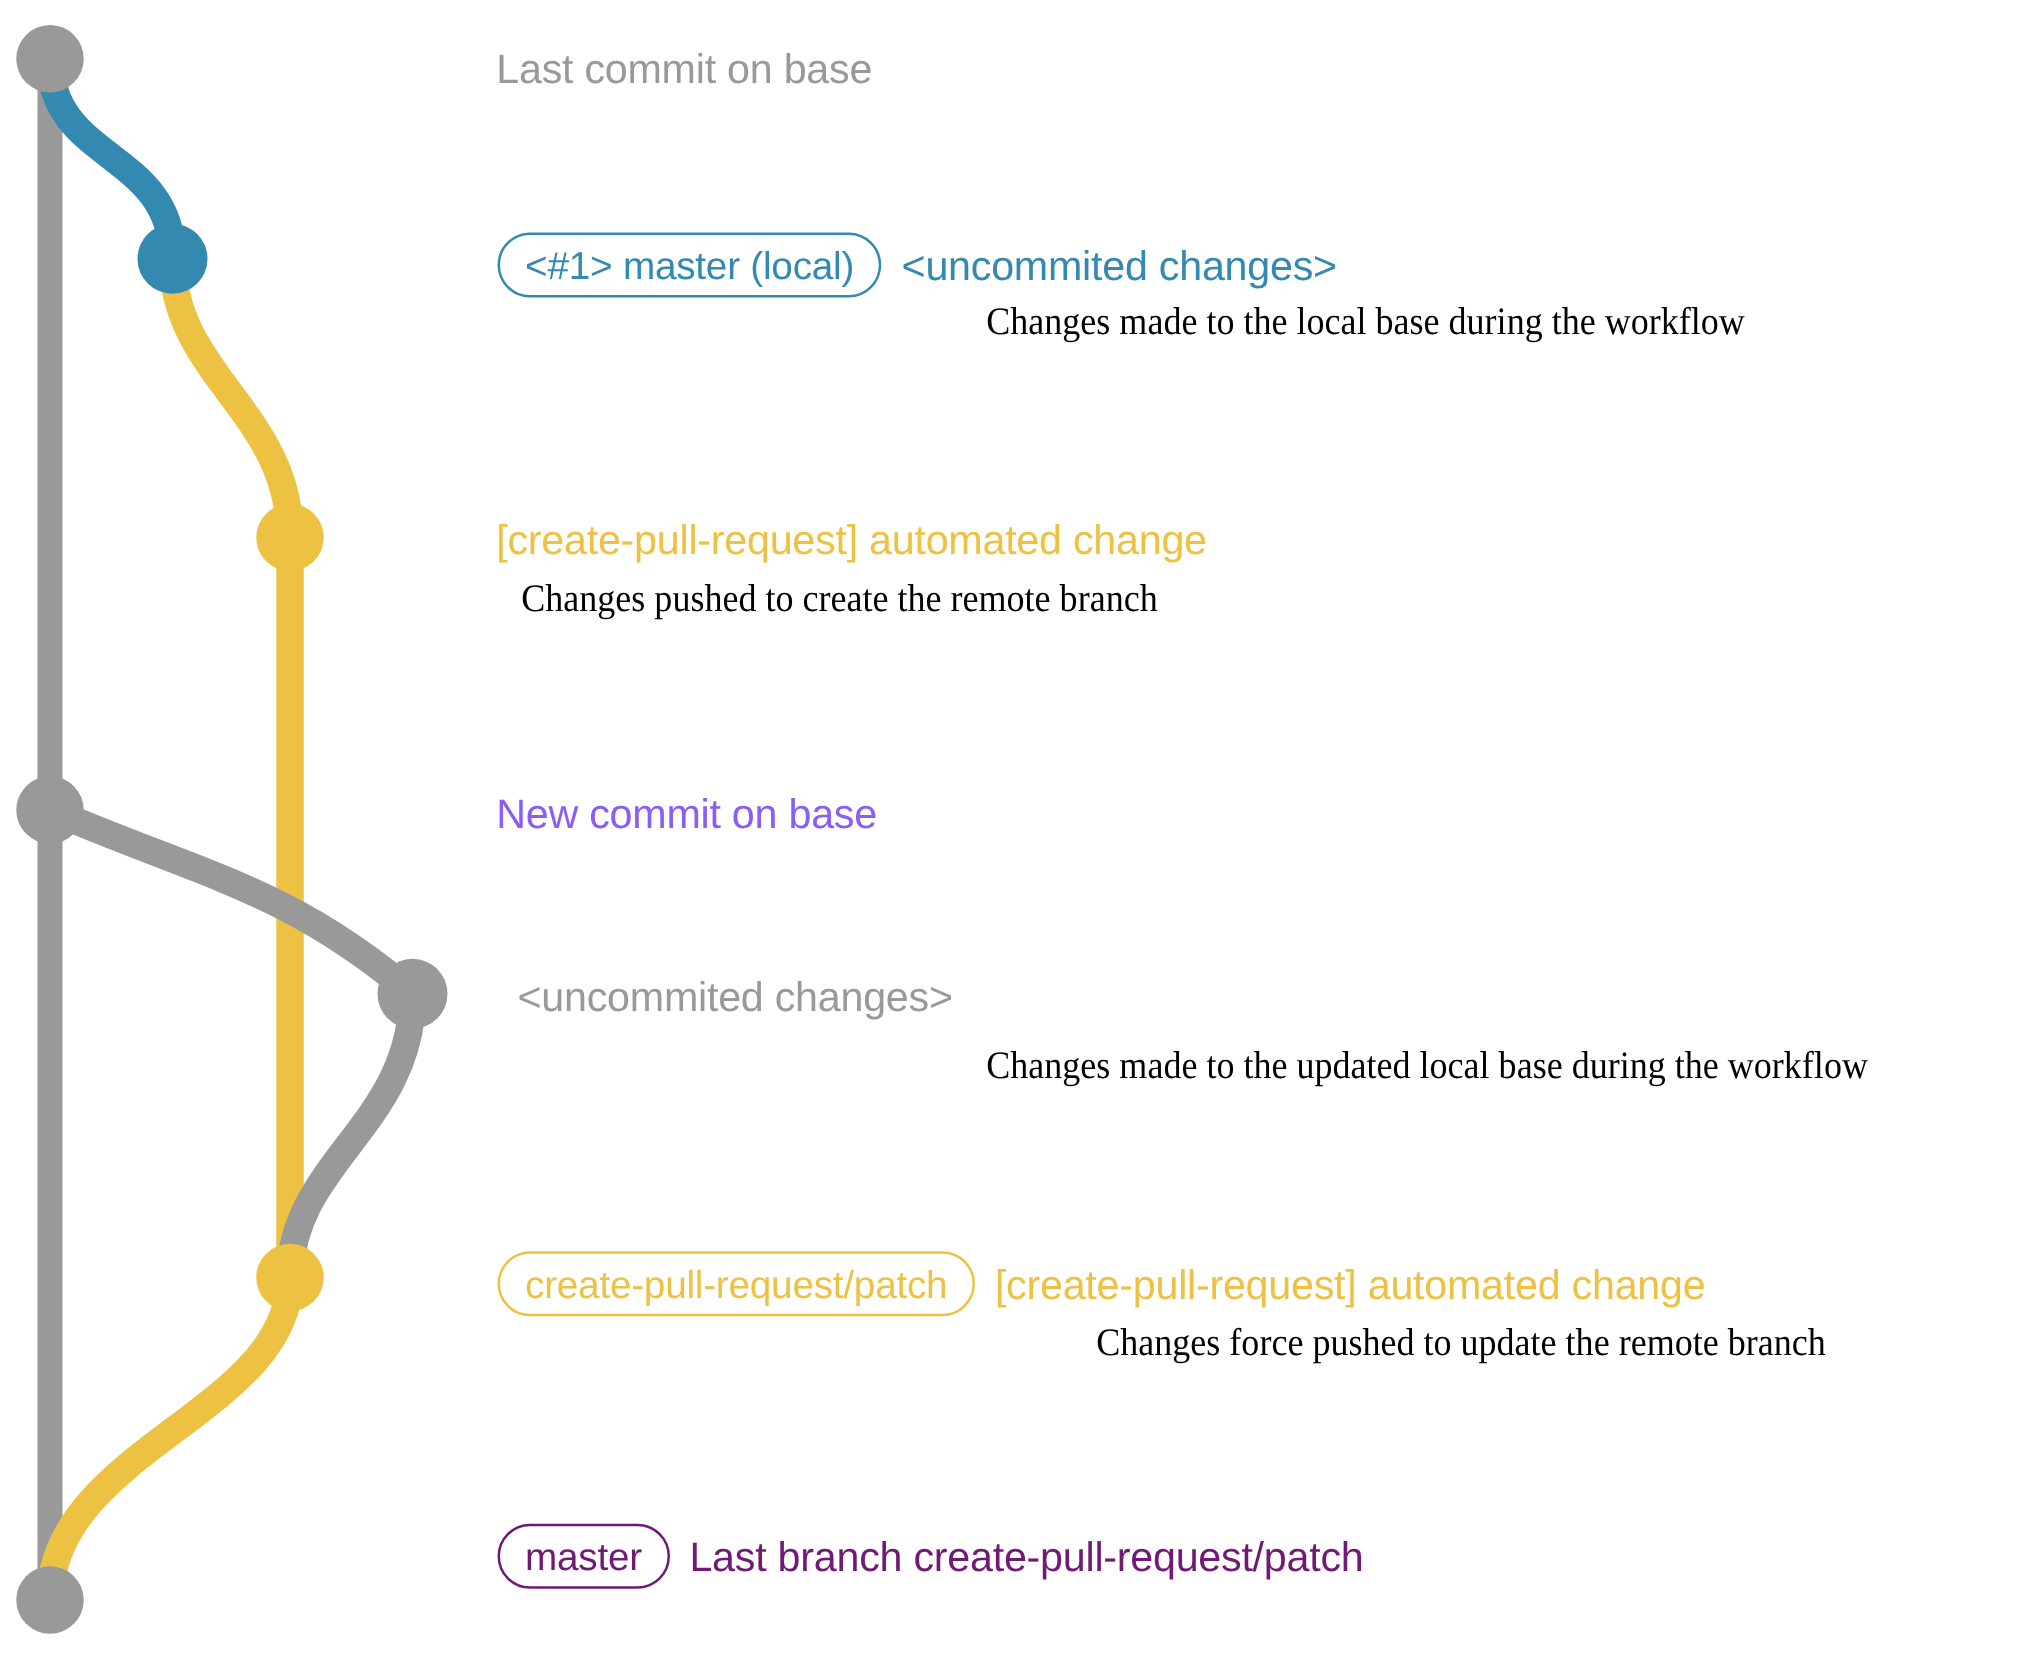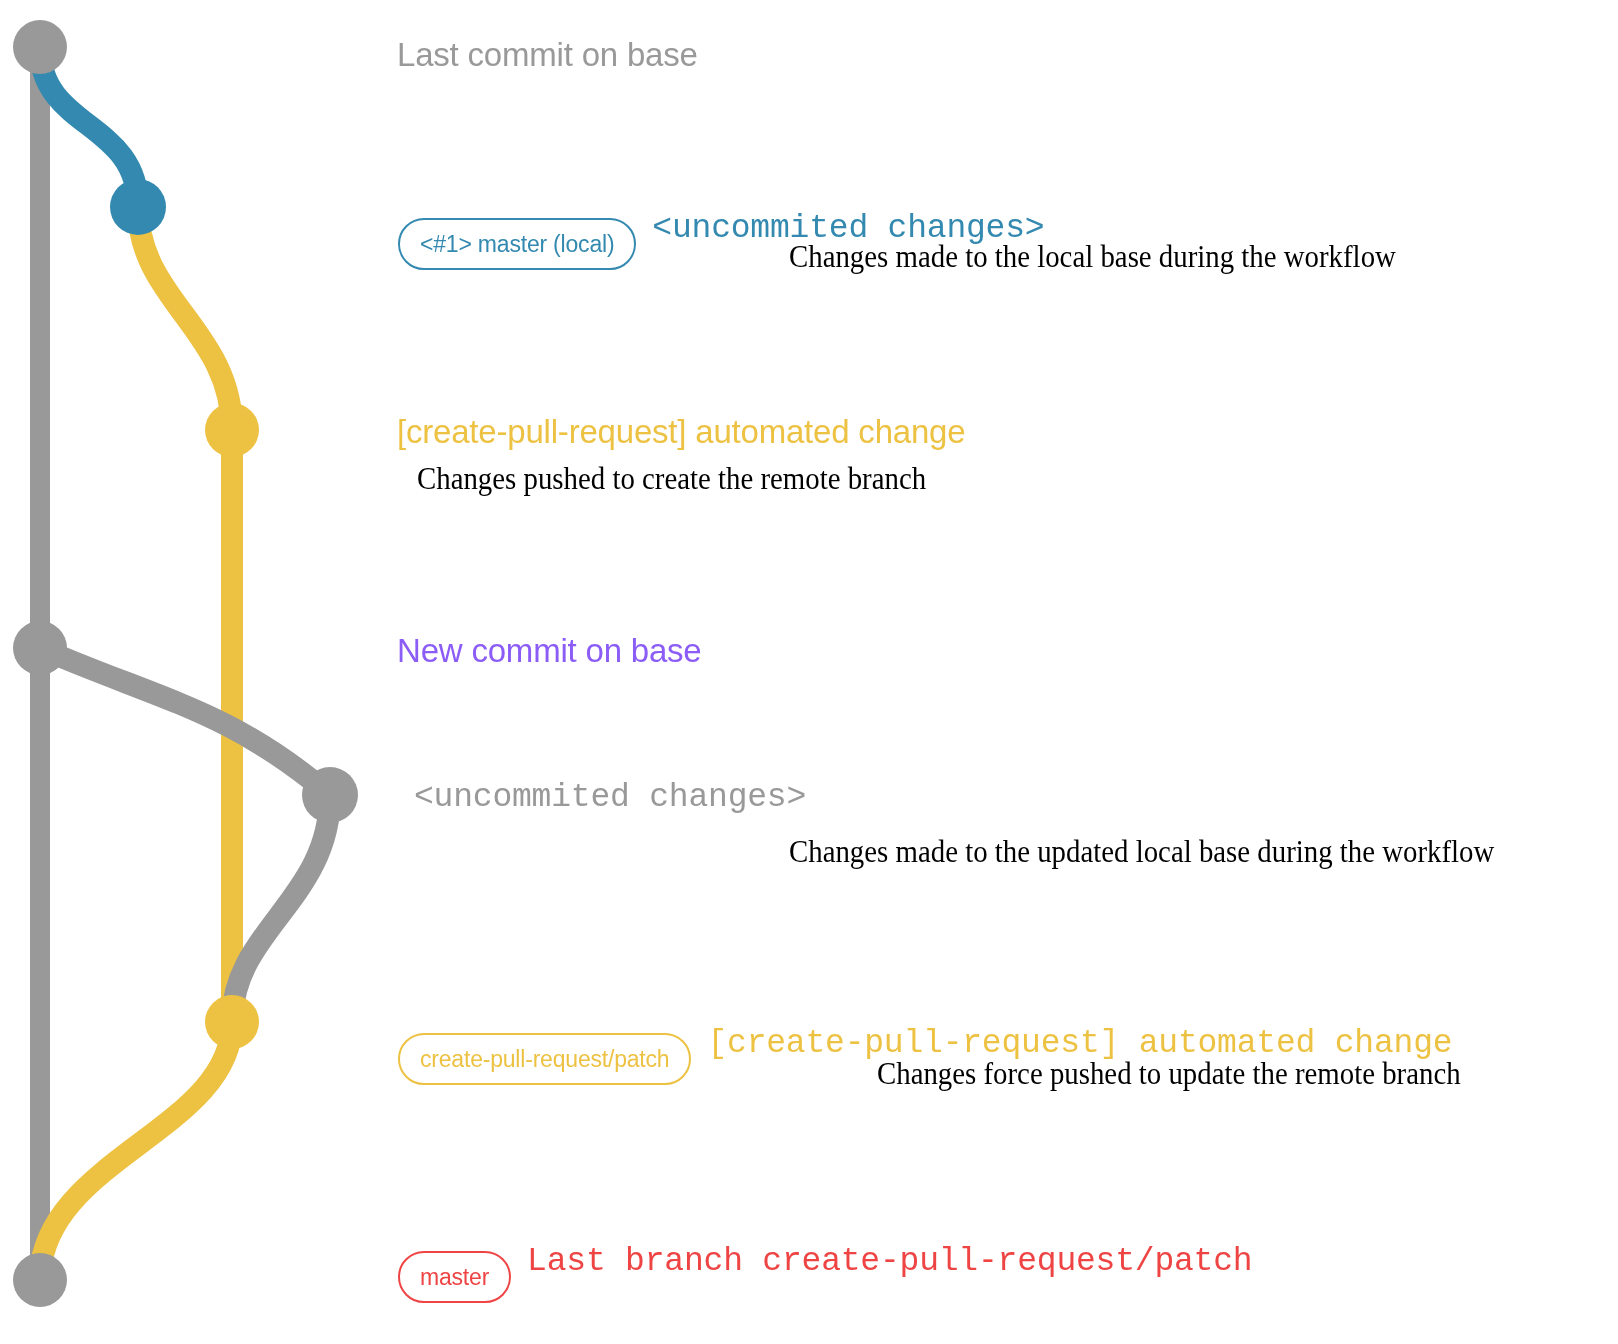--- a/index.html
+++ b/index.html
@@ -53,29 +53,28 @@
   .ref-pill {
     display: inline-flex;
     align-items: center;
     justify-content: center;
     box-sizing: border-box;
     border: 2px solid currentColor;
     border-radius: 26px;
     height: 52px;
     padding: 0 20px;
     font-family: "Liberation Sans", sans-serif;
-    font-size: 23px;
+    font-size: 31px;
     line-height: 1;
     letter-spacing: -0.2px;
     background: #ffffff;
-    margin-top: 32px;
   }
 
   .commit-msg {
-    font-family: Liberation Mono, monospace;
+    font-family: Liberation Sans, sans-serif;
     font-size: 33px;
     line-height: 1;
     letter-spacing: -0.2px;
     margin-left: 16px;
   }
 
   
   .desc {
     position: absolute;
     white-space: nowrap;
@@ -138,18 +137,18 @@
     <span class="commit-msg">&lt;uncommited changes&gt;</span>
   </div>
   <div class="desc" style="left:789px; top:836px;">Changes made to the updated local base during the workflow</div>
 
   <div class="label-row" style="left:398px; top:1001px; color:#EDC243;">
     <span class="ref-pill">create-pull-request/patch</span>
     <span class="commit-msg">[create-pull-request] automated change</span>
   </div>
   <div class="desc" style="left:877px; top:1058px;">Changes force pushed to update the remote branch</div>
 
-  <div class="label-row" style="left:398px; top:1219px; color:#ef4444;">
+  <div class="label-row" style="left:398px; top:1219px; color:#701a75;">
     <span class="ref-pill">master</span>
     <span class="commit-msg">Last branch create-pull-request/patch</span>
   </div>
 
 </div>
 
 </body></html>

